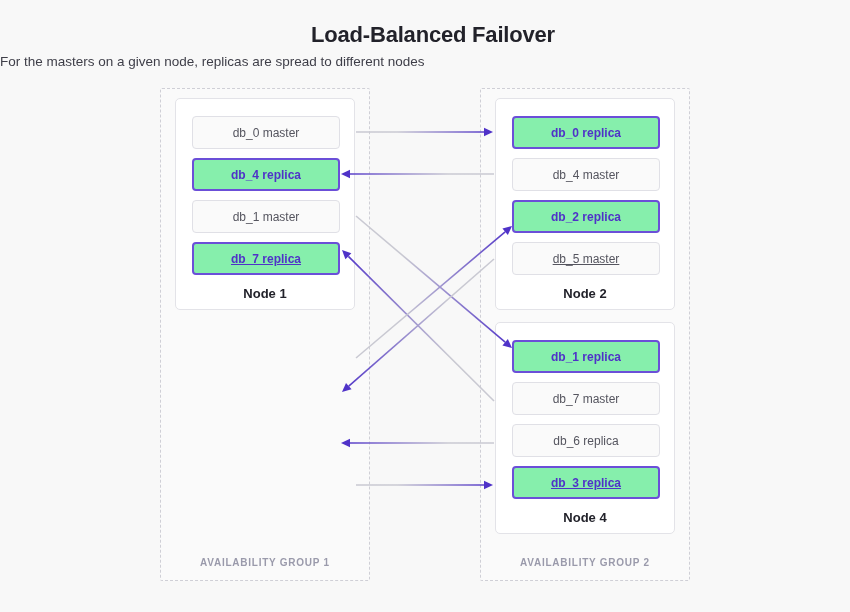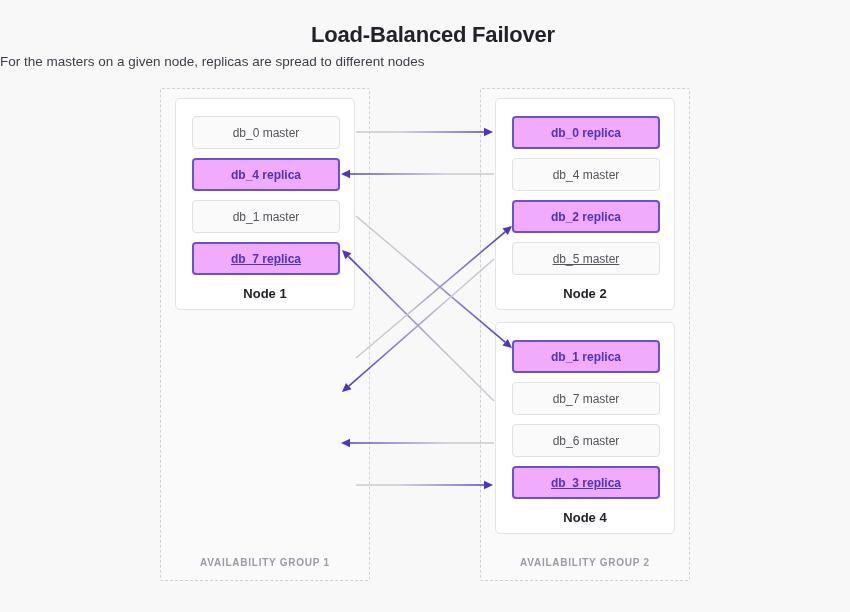--- a/index.html
+++ b/index.html
@@ -103,21 +103,21 @@
     justify-content: center;
     font-size: 12px;
   }
   .dbbox.master {
     background: #fafafa;
     border: 1px solid #e0e0e6;
     color: #55555f;
     font-weight: normal;
   }
   .dbbox.replica {
-    background: #f0abfc;
+    background: #86efac;
     border: 2px solid #6b4fd8;
     color: #4f32c8;
     font-weight: bold;
   }
   .slot0 { top: 17px; }
   .slot1 { top: 59px; }
   .slot2 { top: 101px; }
   .slot3 { top: 143px; text-decoration: underline; }
 
   
@@ -158,21 +158,21 @@
     <div class="dbbox master slot1">db_4 master</div>
     <div class="dbbox replica slot2">db_2 replica</div>
     <div class="dbbox master slot3">db_5 master</div>
     <div class="node-label">Node 2</div>
   </div>
 
 
   <div class="node" id="node4">
     <div class="dbbox replica slot0">db_1 replica</div>
     <div class="dbbox master slot1">db_7 master</div>
-    <div class="dbbox master slot2">db_6 master</div>
+    <div class="dbbox master slot2">db_6 replica</div>
     <div class="dbbox replica slot3">db_3 replica</div>
     <div class="node-label">Node 4</div>
   </div>
 
   <svg id="arrows" viewBox="0 0 850 612" width="850" height="612">
       <defs>
         <linearGradient id="grad0" gradientUnits="userSpaceOnUse" x1="356" y1="132" x2="493" y2="132">
           <stop offset="0" stop-color="#c9c9d2" stop-opacity="1"></stop>
           <stop offset="0.3" stop-color="#c9c9d2" stop-opacity="1"></stop>
           <stop offset="1" stop-color="#4f32c8" stop-opacity="1"></stop>

